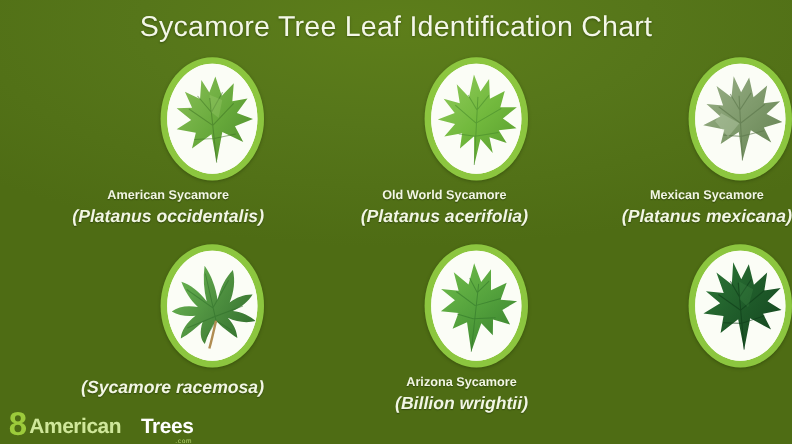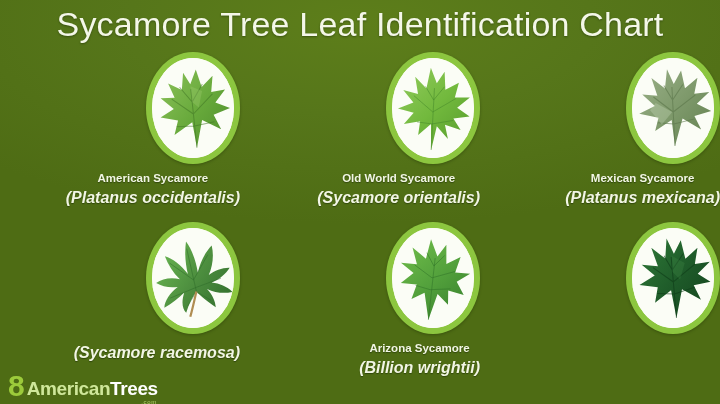--- a/index.html
+++ b/index.html
@@ -30,21 +30,21 @@
     position: absolute;
     top: 0;
     left: 0;
     width: 720px;
     height: 48px;
     display: flex;
     align-items: center;
     justify-content: center;
   }
   .chart-title {
-    font-size: 34px;
+    font-size: 26px;
     font-weight: 400;
     color: #f4f7e8;
     letter-spacing: 0.2px;
     text-shadow: 0 1px 2px rgba(20,35,4,0.45);
     white-space: nowrap;
     font-family: "Liberation Sans", sans-serif;
   }
 
   
   .grid {
@@ -156,21 +156,21 @@
     padding-bottom: 1px;
   }
   .logo-word {
     font-size: 19px;
     line-height: 20px;
     font-weight: bold;
     color: #cfe79a;
     letter-spacing: -0.4px;
     white-space: nowrap;
   }
-  .logo-word .accent { color: #ffffff; }
+  .logo-word .accent { color: #ffffff; padding-left: 18px; }
   .logo-tld {
     position: absolute;
     right: 1px;
     bottom: -5px;
     font-size: 6px;
     line-height: 6px;
     color: #b6d472;
     letter-spacing: 0.6px;
   }
 </style>
@@ -223,21 +223,21 @@
             </defs>
             <g transform="translate(39,47) rotate(4) translate(-39,-47)">
               <path fill="url(#g2)" d="M40 88 L38 62 L26 74 L27 60 L11 64 L20 52 L4 49 L19 42 L8 30 L23 33 L19 16 L31 27 L34 6 L41 21 L48 9 L50 27 L63 19 L60 34 L75 33 L63 44 L76 52 L60 55 L68 66 L52 62 L56 76 L44 64 Z"></path>
               <path stroke="#44872a" stroke-width="0.9" fill="none" opacity="0.55" d="M40 88 L39 26 M39 50 L19 35 M39 50 L61 35 M39 62 L24 61 M39 62 L60 57 M39 38 L30 25 M39 38 L49 24"></path>
             </g>
           </svg>
         </div>
       </div>
       <div class="caption">
         <div class="common-name">Old World Sycamore</div>
-        <div class="latin-name">(Sycamore orientalis)</div>
+        <div class="latin-name">(Platanus acerifolia)</div>
       </div>
     </div>
 
     <div class="cell">
       <div class="medallion">
         <div class="leaf-holder">
           <svg width="78" height="92" viewBox="0 0 78 92">
             <defs>
               <linearGradient id="g3" x1="0" y1="0" x2="1" y2="1">
                 <stop offset="0%" stop-color="#9ab088"></stop>

